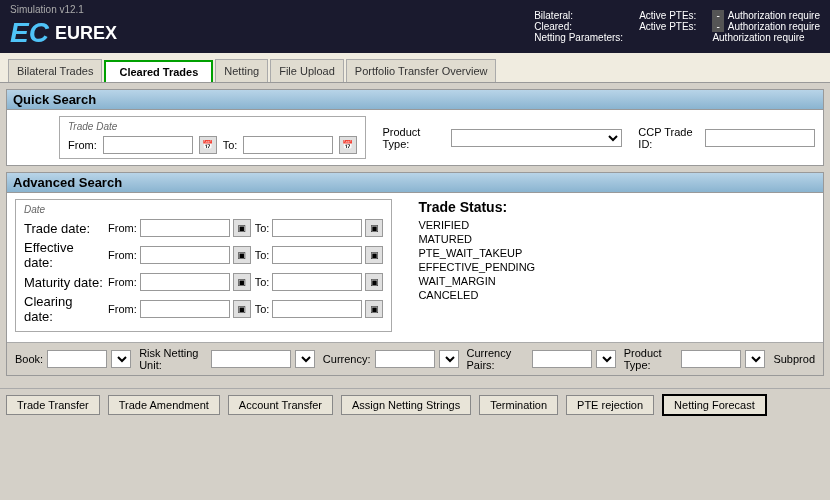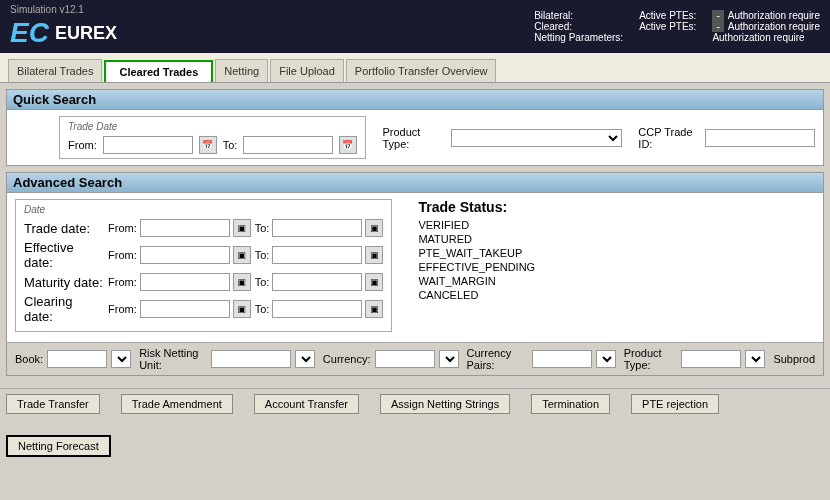--- a/index.html
+++ b/index.html
@@ -51,21 +51,21 @@
 
     .trade-status-box { }
     .trade-status-title { font-size: 14px; font-weight: bold; margin-bottom: 3px; }
     .status-list { list-style: none; }
     .status-item { font-size: 11px; padding: 1px 0; cursor: pointer; }
 
     .bottom-row { display: flex; align-items: center; gap: 8px; padding: 4px 8px; background: #d4d0c8; border-top: 1px solid #aaa; }
     .field-inline { display: flex; align-items: center; gap: 4px; }
 
     
-    .footer { background: #d4d0c8; border-top: 1px solid #aaa; padding: 5px 6px; display: flex; gap: 21px; align-items: center; flex-wrap: wrap; }
+    .footer { background: #d4d0c8; border-top: 1px solid #aaa; padding: 5px 6px; display: flex; gap: 8px; align-items: center; flex-wrap: wrap; }
     .btn { padding: 3px 10px; font-size: 11px; background: #e8e4d8; border: 1px solid #888; cursor: pointer; color: #000; }
     .btn.highlighted { border: 2px solid #000000; }
   </style>
 </head>
 <body>
 
 <div class="header">
   <div class="header-left">
     <div>
       <div style="color:#aaa;font-size:10px;margin-bottom:2px;">Simulation v12.1</div>

